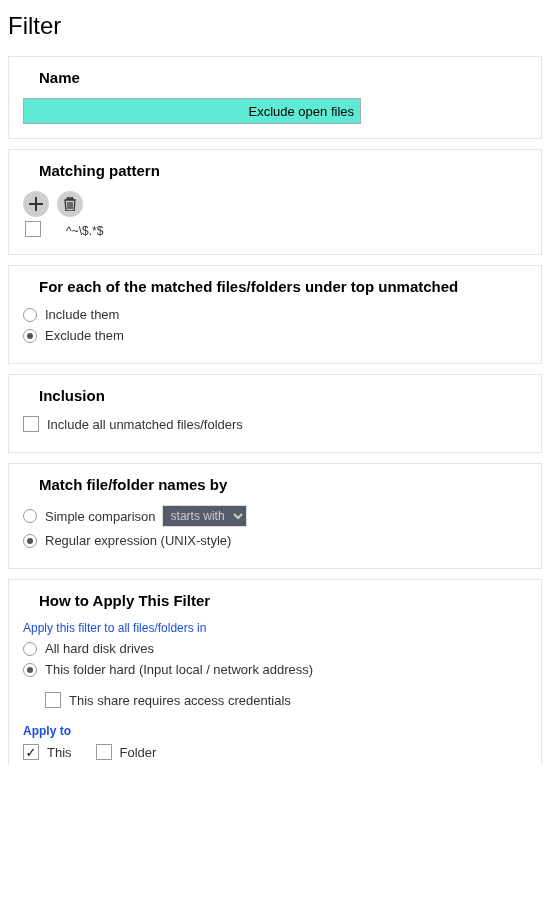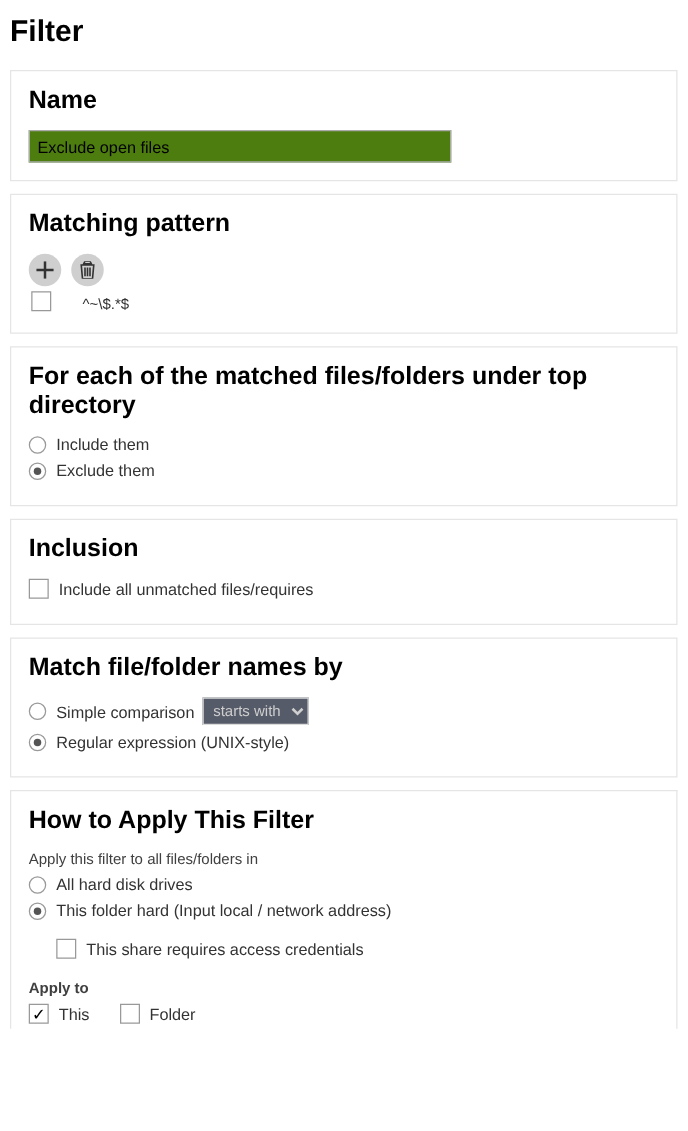--- a/index.html
+++ b/index.html
@@ -7,43 +7,44 @@
     font-family: Arial, Helvetica, sans-serif;
     font-size: 13px;
     color: #333;
     margin: 0;
     padding: 8px;
     width: 550px;
     background: #fff;
   }
   h1.page-title {
     font-size: 24px;
-    font-weight: bold;
+    font-weight: normal;
     margin: 4px 0 16px 0;
     color: #000;
   }
   .panel {
     border: 1px solid #e5e5e5;
     padding: 12px 14px 14px 14px;
     margin-bottom: 10px;
   }
   .panel-title {
-    font-size: 20px;
+    font-size: 15px;
     font-weight: bold;
     color: #000;
-    margin: 0 0 12px 0;
+    margin: 0 0 12px 16px;
   }
   input.text {
     font-family: inherit;
     font-size: 13px;
     padding: 4px 6px;
     border: 1px solid #aaa;
     width: 338px;
     height: 26px;
-    background: #4d7c0f;
+    background: #5eead4;
+    text-align: right;
   }
   .icon-btn {
     width: 26px;
     height: 26px;
     border-radius: 50%;
     background: #cfcfcf;
     display: inline-flex;
     align-items: center;
     justify-content: center;
     cursor: pointer;
@@ -145,21 +146,21 @@
     font-size: 12px;
     color: #bbb;
     border: 1px solid #ccc;
     background: #0f172a;
     height: 22px;
     margin-left: 6px;
     padding: 0 4px;
   }
   .subtext {
     font-size: 12px;
-    color: #404040;
+    color: #1d4ed8;
     margin: 6px 0;
   }
   .indent1 { margin-left: 22px; margin-top: 15px; }
   .row-inline { display: flex; align-items: center; }
   .apply-to-row { display: flex; align-items: center; gap: 6px; margin-top: 4px; }
   .apply-to-row .chk { margin-right: 2px; }
   .apply-to-row .lbl { margin-right: 18px; }
   .plus-svg, .trash-svg { width: 14px; height: 14px; }
 </style>
 </head>
@@ -188,38 +189,38 @@
   </div>
   <div class="pattern-row">
     <span class="chk-col">
       <span class="chk"></span>
     </span>
     <span class="cell">^~\$.*$</span>
   </div>
 </div>
 
 <div class="panel">
-  <div class="panel-title">For each of the matched files/folders under top directory</div>
+  <div class="panel-title">For each of the matched files/folders under top unmatched</div>
   <div class="opt-row">
     <span class="radio"></span>
     <span class="label">Include them</span>
   </div>
   <div class="opt-row">
     <span class="radio">
         <span class="dot"></span>
       </span>
     <span class="label">Exclude them</span>
   </div>
 </div>
 
 <div class="panel">
   <div class="panel-title">Inclusion</div>
   <div class="opt-row">
     <span class="chk" style="margin-right:8px;"></span>
-    <span class="label">Include all unmatched files/requires</span>
+    <span class="label">Include all unmatched files/folders</span>
   </div>
 </div>
 
 <div class="panel">
   <div class="panel-title">Match file/folder names by</div>
   <div class="opt-row">
     <span class="radio"></span>
     <span class="label">Simple comparison</span>
     <select class="disabled-sel" disabled="">
       <option>starts with</option>

